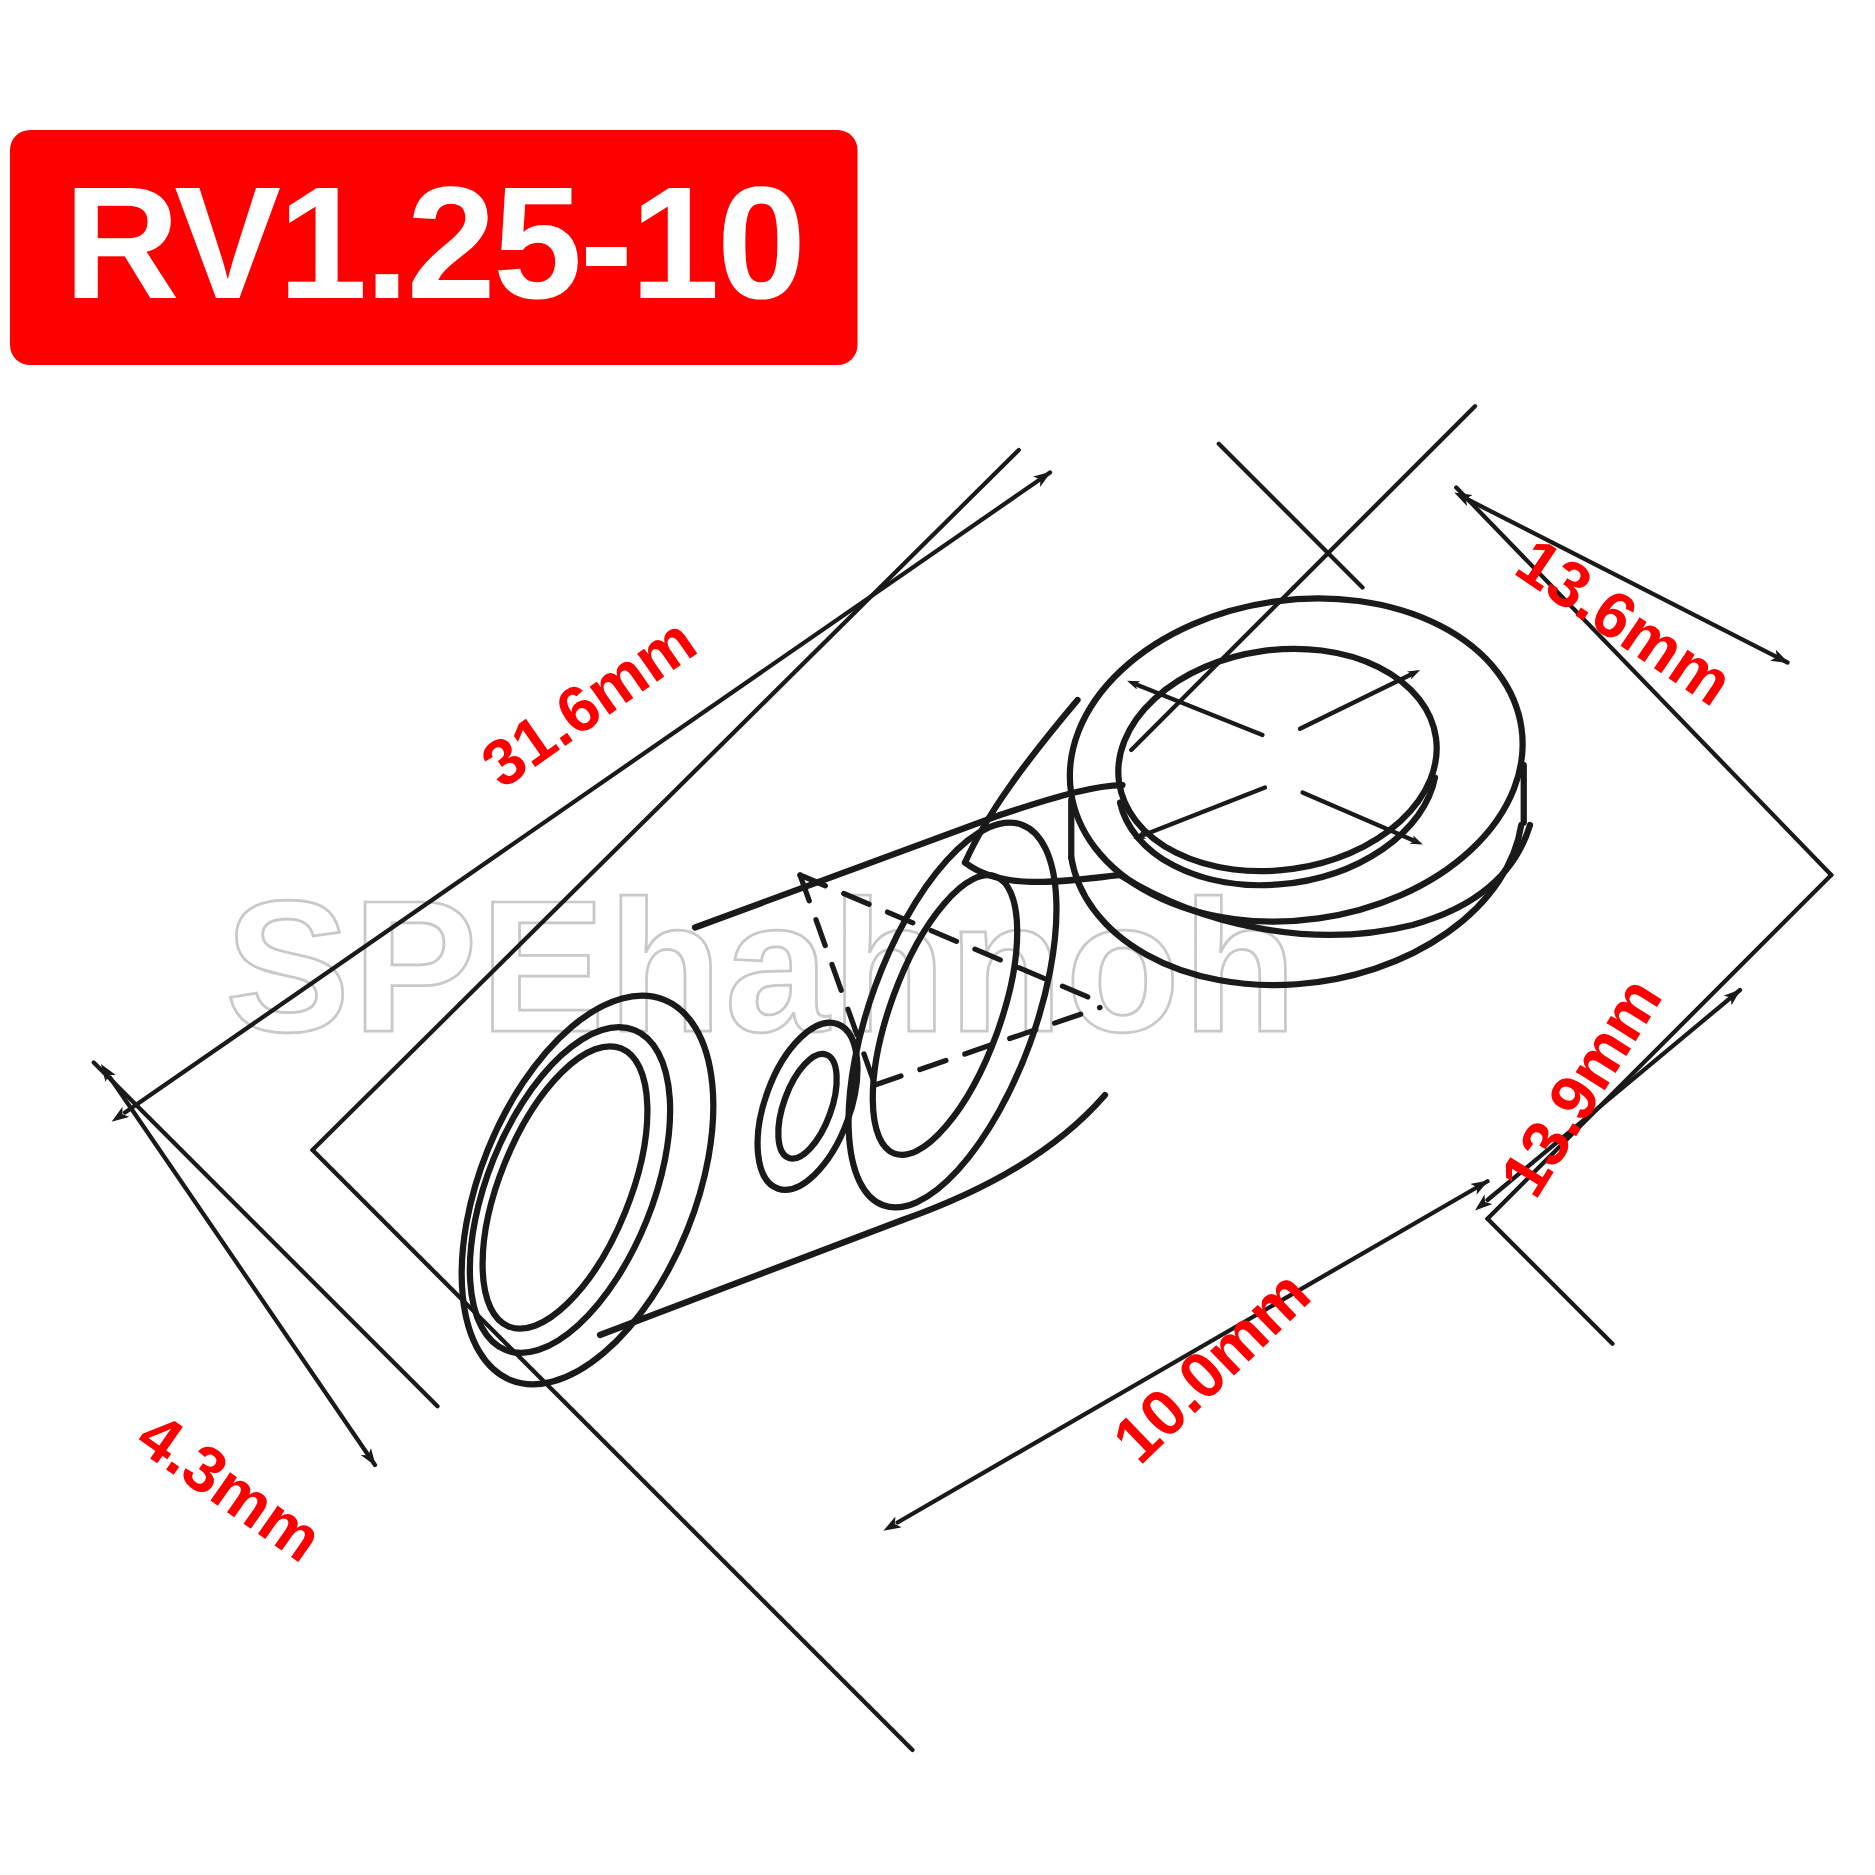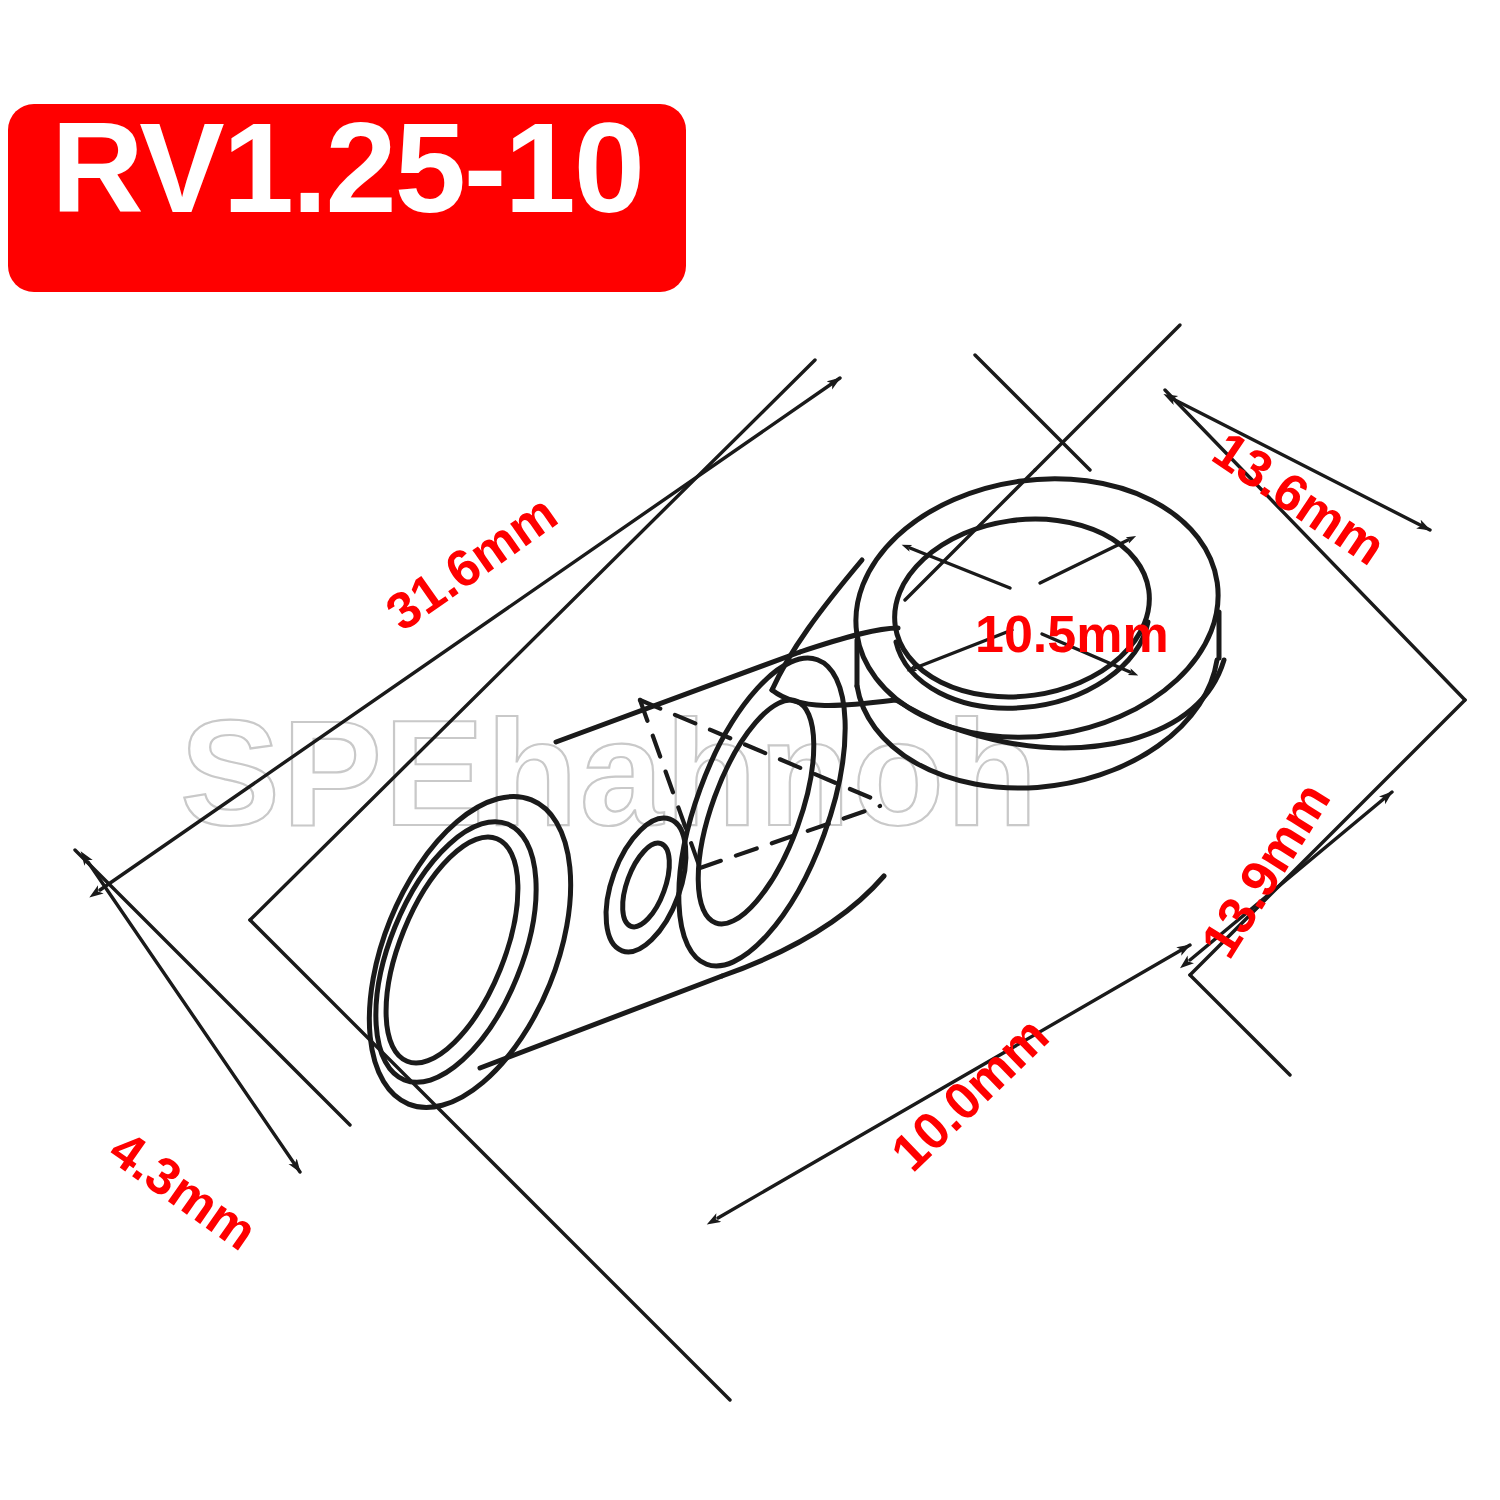--- a/index.html
+++ b/index.html
@@ -24,23 +24,23 @@
   }
 
   
   #part-badge {
     position: absolute;
     left: 8px;
     top: 104px;
     width: 678px;
     height: 188px;
     background: #ff0000;
-    border-radius: 26px;
+    border-radius: 16px;
     display: flex;
-    align-items: flex-start;
+    align-items: center;
     justify-content: center;
     box-sizing: border-box;
     padding-bottom: 6px;
   }
   #part-badge-label {
     color: #ffffff;
     font-family: "Liberation Sans", sans-serif;
     font-weight: bold;
     font-size: 128px;
     line-height: 1;
@@ -184,21 +184,20 @@
   </svg>
 
   <div id="part-badge">
     <span id="part-badge-label">RV1.25-10</span>
   </div>
 
   <div class="dim-label" id="dim-31-6">31.6mm</div>
 
   <div class="dim-label" id="dim-13-6">13.6mm</div>
 
-  <div class="dim-label" id="dim-10-5">10.5mm</div>
 
   <div class="dim-label" id="dim-13-9">13.9mm</div>
 
   <div class="dim-label" id="dim-10-0">10.0mm</div>
 
   <div class="dim-label" id="dim-4-3">4.3mm</div>
 
 </div>
 
 </body></html>

